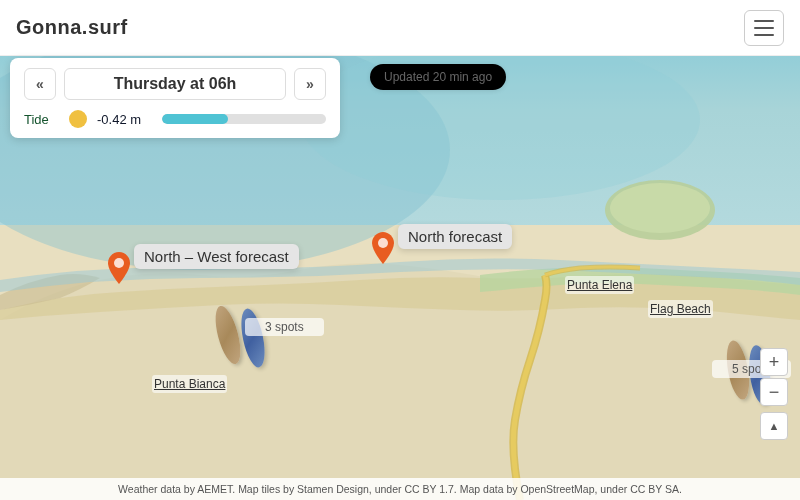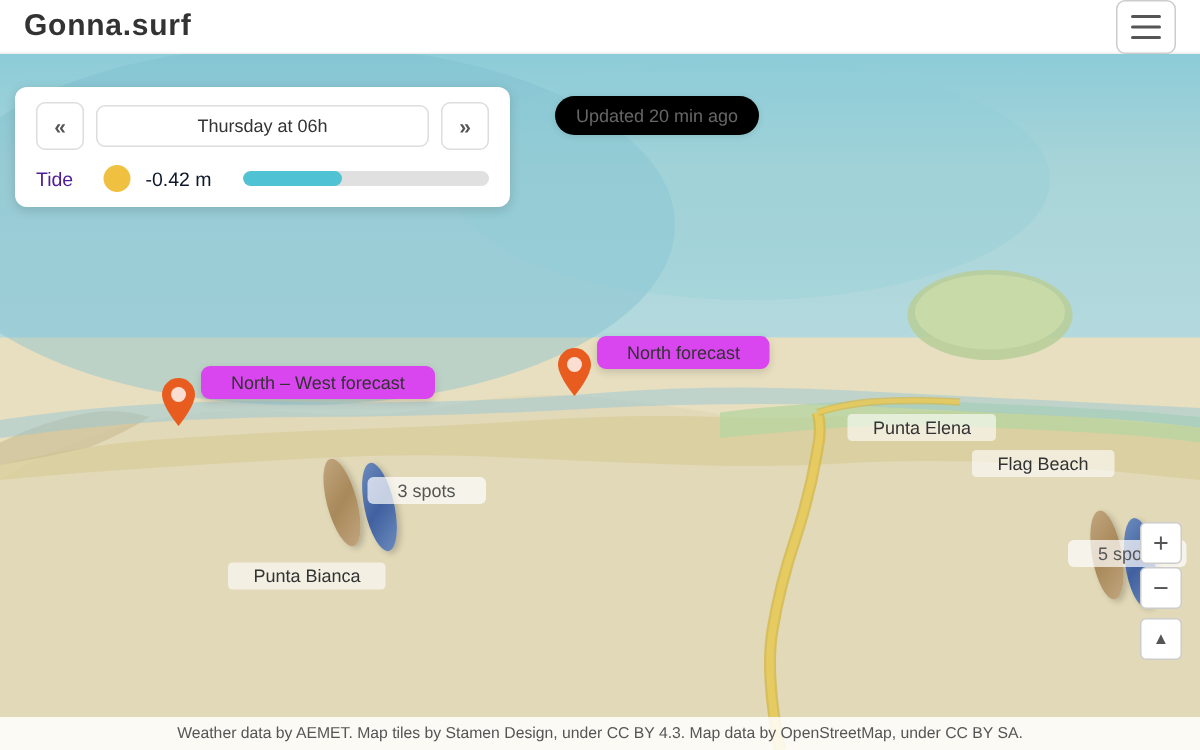--- a/index.html
+++ b/index.html
@@ -44,21 +44,21 @@
       position: absolute;
       top: 0; left: 0;
       width: 100%; height: 100%;
     }
 
     
     #navbar {
       position: absolute;
       top: 0; left: 0;
       width: 100%;
-      height: 36px;
+      height: 56px;
       background: white;
       display: flex;
       align-items: center;
       justify-content: space-between;
       padding: 0 16px;
       z-index: 100;
       border-bottom: 1px solid #eee;
     }
 
     .nav-brand {
@@ -120,37 +120,37 @@
       align-items: center;
       justify-content: center;
       color: #555;
       font-size: 14px;
       font-weight: bold;
     }
 
     .time-display {
       flex: 1;
       text-align: center;
-      font-size: 12px;
-      font-weight: 400;
+      font-size: 16px;
+      font-weight: 700;
       color: #333;
       border: 1px solid #ddd;
       border-radius: 6px;
       padding: 6px 18px;
     }
 
     .tide-row {
       display: flex;
       align-items: center;
       gap: 10px;
     }
 
     .tide-label {
       font-size: 13px;
-      color: #4c1d95;
+      color: #14532d;
       min-width: 35px;
     }
 
     .tide-icon {
       width: 18px;
       height: 18px;
       border-radius: 50%;
       background: #f0c040;
       display: inline-block;
       flex-shrink: 0;
@@ -194,24 +194,24 @@
     
     .map-pin {
       position: absolute;
       display: flex;
       flex-direction: column;
       align-items: flex-start;
       z-index: 50;
     }
 
     .pin-label {
-      background: #d946ef;
+      background: #e5e5e5;
       border-radius: 6px;
-      padding: 4px 20px;
-      font-size: 12px;
+      padding: 4px 10px;
+      font-size: 15px;
       font-weight: 500;
       color: #333;
       box-shadow: 0 2px 6px rgba(0,0,0,0.15);
       white-space: nowrap;
       position: absolute;
       top: -8px;
       left: 26px;
     }
 
     
@@ -246,22 +246,23 @@
     }
 
     
     .location-label {
       position: absolute;
       font-size: 12px;
       color: #333;
       font-weight: 500;
       z-index: 46;
       background: rgba(255,255,255,0.6);
-      padding: 2px 17px;
+      padding: 2px 2px;
       border-radius: 3px;
+      text-decoration: underline;
     }
 
     
     #zoom-controls {
       position: absolute;
       right: 12px;
       bottom: 60px;
       z-index: 100;
       display: flex;
       flex-direction: column;
@@ -427,14 +428,14 @@
 
 <div id="zoom-controls">
   <button class="zoom-btn">+</button>
   <button class="zoom-btn">−</button>
   <button class="compass-btn">
     <span>▲</span>
   </button>
 </div>
 
 <div id="attribution">
-  <span>Weather data by AEMET. Map tiles by Stamen Design, under CC BY 4.3. Map data by OpenStreetMap, under CC BY SA.</span>
+  <span>Weather data by AEMET. Map tiles by Stamen Design, under CC BY 1.7. Map data by OpenStreetMap, under CC BY SA.</span>
 </div>
 
 </body></html>

